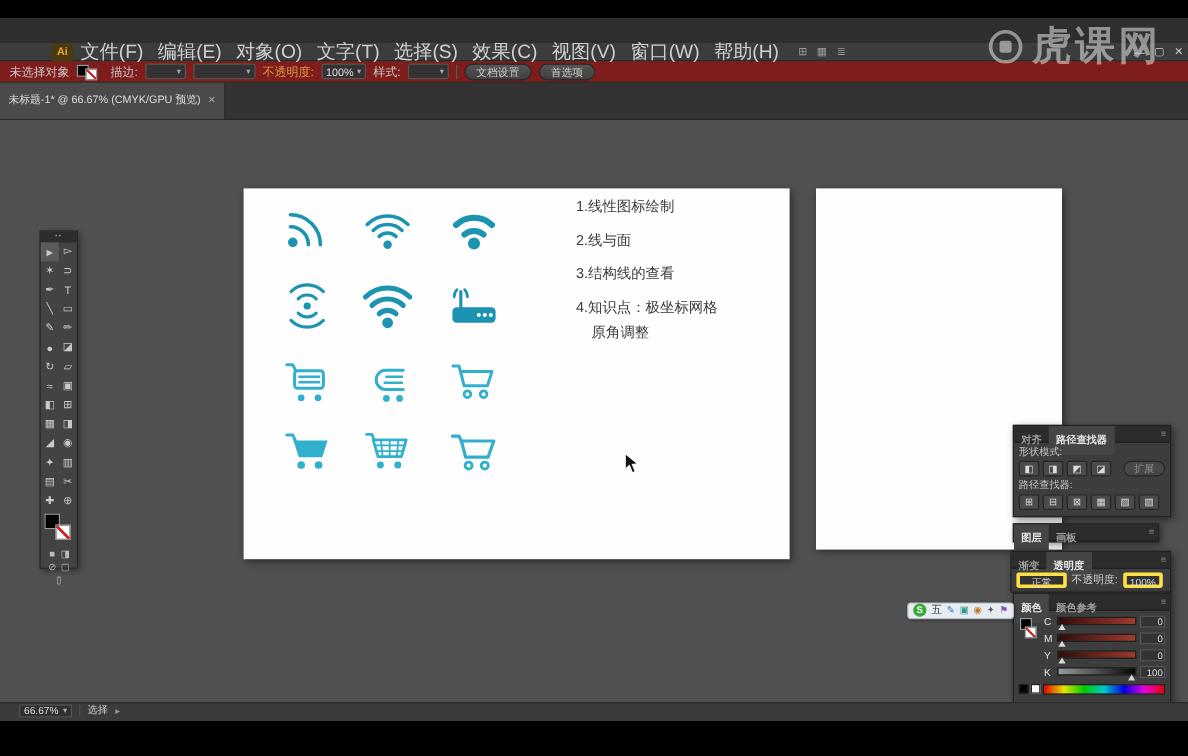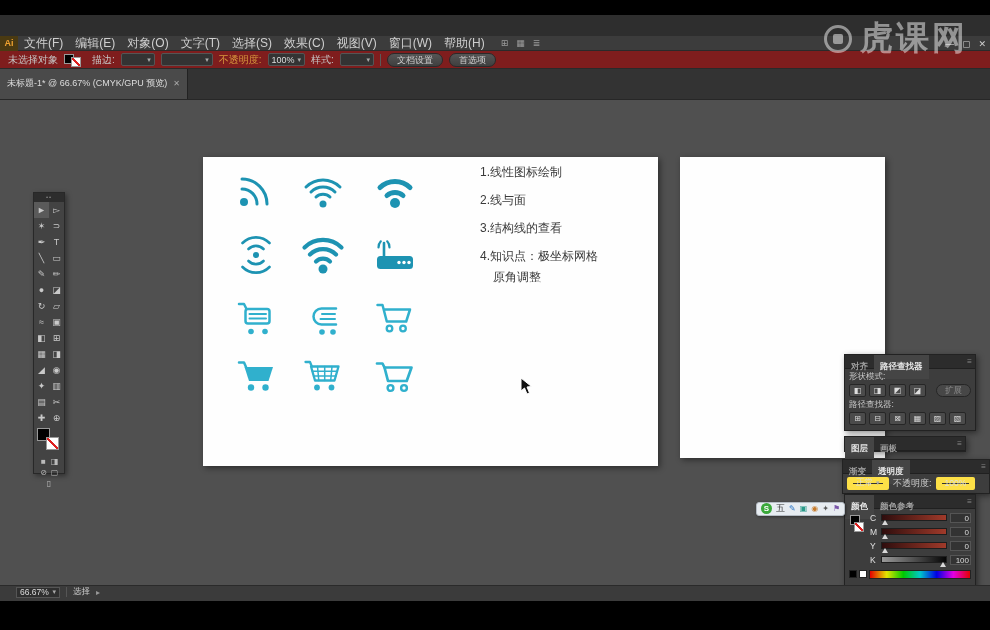--- a/index.html
+++ b/index.html
@@ -5,23 +5,23 @@
   html,body{margin:0;padding:0;background:#000;}
   *{box-sizing:border-box;font-family:"Liberation Sans","DejaVu Sans",sans-serif;}
   #root{position:relative;width:990px;height:630px;overflow:hidden;background:#000;}
   .lb{position:absolute;left:0;width:990px;background:#000;}
   .lb.top{top:0;height:15px;}
   .lb.bottom{top:601px;height:29px;}
   .app{position:absolute;left:0;top:15px;width:990px;height:586px;background:#4f4f4f;display:flex;flex-direction:column;}
   .titlebar{height:22px;background:#2e2e2e;}
   
   .menubar{height:15px;background:#3c3c3c;display:flex;align-items:center;border-bottom:1px solid #2a2a2a;position:relative;}
-  .ai-logo{width:18px;height:15px;background:#4a3a12;color:#f0a330;font-size:9px;font-weight:bold;display:flex;align-items:center;justify-content:center;}
+  .ai-logo{width:18px;height:15px;background:#4a3a12;color:#f0a330;font-size:9px;font-weight:bold;display:flex;align-items:center;justify-content:center;margin-left:43px;}
   .menu-items{display:flex;align-items:center;}
-  .menu-item{font-size:12px;color:#cfcfcf;padding:0 6px;cursor:default;}
+  .menu-item{font-size:16px;color:#cfcfcf;padding:0 6px;cursor:default;}
   .menu-extra{display:flex;gap:8px;margin-left:10px;color:#9a9a9a;font-size:9px;align-items:center;}
   .win-controls{position:absolute;right:4px;top:0;display:flex;gap:8px;align-items:center;height:15px;color:#cfcfcf;font-size:9px;}
   
   .controlbar{height:18px;background:#7f1d1d;border-bottom:1px solid #2a2a2a;display:flex;align-items:center;gap:6px;padding:0 8px;font-size:10px;color:#c5c5c5;}
   .cb-label{color:#c5c5c5;}
   .cb-label.amber{color:#d89a3e;}
   .cb-swatch-wrap{position:relative;width:22px;height:14px;display:inline-block;}
   .cb-fill{position:absolute;left:0;top:1px;width:10px;height:10px;background:#000;border:1px solid #9a9a9a;}
   .cb-stroke{position:absolute;left:7px;top:4px;width:10px;height:10px;border:1px solid #9a9a9a;background:linear-gradient(45deg,#fff 42%,#d22 42%,#d22 58%,#fff 58%);}
   .cb-dd{height:13px;min-width:34px;background:#333;border:1px solid #555;border-radius:2px;display:inline-flex;align-items:center;justify-content:flex-end;gap:3px;padding:0 3px;font-size:9px;color:#ddd;}
@@ -64,23 +64,23 @@
   .panel-head{height:14px;background:#2c2c2c;display:flex;align-items:stretch;border-bottom:1px solid #202020;}
   .panel-tab{display:flex;align-items:center;padding:12px 6px;font-size:8.5px;color:#9f9f9f;white-space:nowrap;font-weight:bold;}
   .panel-tab[data-active="true"]{background:#454545;color:#e6e6e6;}
   .panel-head-icons{margin-left:auto;display:flex;align-items:center;gap:4px;padding-right:3px;color:#8a8a8a;font-size:8px;}
   .pathfinder{left:844px;top:254px;width:132px;height:77px;}
   .p-label{font-size:8.5px;color:#c7c7c7;margin:2px 4px 1px;}
   .pf-row{display:flex;gap:3px;padding:0 4px;align-items:center;}
   .pf-btn{width:17px;height:13px;background:#4b4b4b;border:1px solid #262626;border-radius:2px;color:#ddd;font-size:8px;line-height:11px;text-align:center;padding:0;}
   .expand-btn{margin-left:auto;height:13px;padding:0 8px;background:#474747;border:1px solid #262626;border-radius:7px;color:#8e8e8e;font-size:8.5px;}
   .layers-bar{left:844px;top:336px;width:122px;height:16px;}
-  .transparency{left:842px;top:359px;width:148px;height:35px;}
+  .transparency{left:842px;top:359px;width:134px;height:35px;}
   .tr-row{display:flex;align-items:center;gap:4px;padding:3px 4px;}
-  .dd-box{height:13px;background:#333;border:6px solid #fde047;border-radius:2px;display:inline-flex;align-items:center;gap:3px;padding:0 3px;font-size:8.5px;color:#ddd;}
+  .dd-box{height:13px;background:#333;border:3px solid #fde047;border-radius:2px;display:inline-flex;align-items:center;gap:3px;padding:0 3px;font-size:8.5px;color:#ddd;flex-direction:column;}
   .color-panel{left:844px;top:394px;width:132px;height:106px;}
   .color-body{display:flex;gap:4px;padding:4px 4px 0;}
   .mini-swatches{position:relative;width:17px;height:40px;}
   .mini-fill{position:absolute;left:1px;top:2px;width:10px;height:10px;background:#000;border:1px solid #999;}
   .mini-stroke{position:absolute;left:5px;top:9px;width:10px;height:10px;border:1px solid #999;background:linear-gradient(45deg,#fff 42%,#d22 42%,#d22 58%,#fff 58%);}
   .ch-col{flex:1;display:flex;flex-direction:column;gap:4px;}
   .ch-row{display:flex;align-items:center;gap:3px;height:10px;}
   .ch-label{width:8px;font-size:8.5px;color:#e0e0e0;}
   .ch-track{flex:1;height:7px;border:1px solid #1e1e1e;position:relative;background:linear-gradient(90deg,#2e0d0d,#a03a2a);}
   .ch-track[data-ch="K"]{background:linear-gradient(90deg,#9a9a9a,#050505);}

